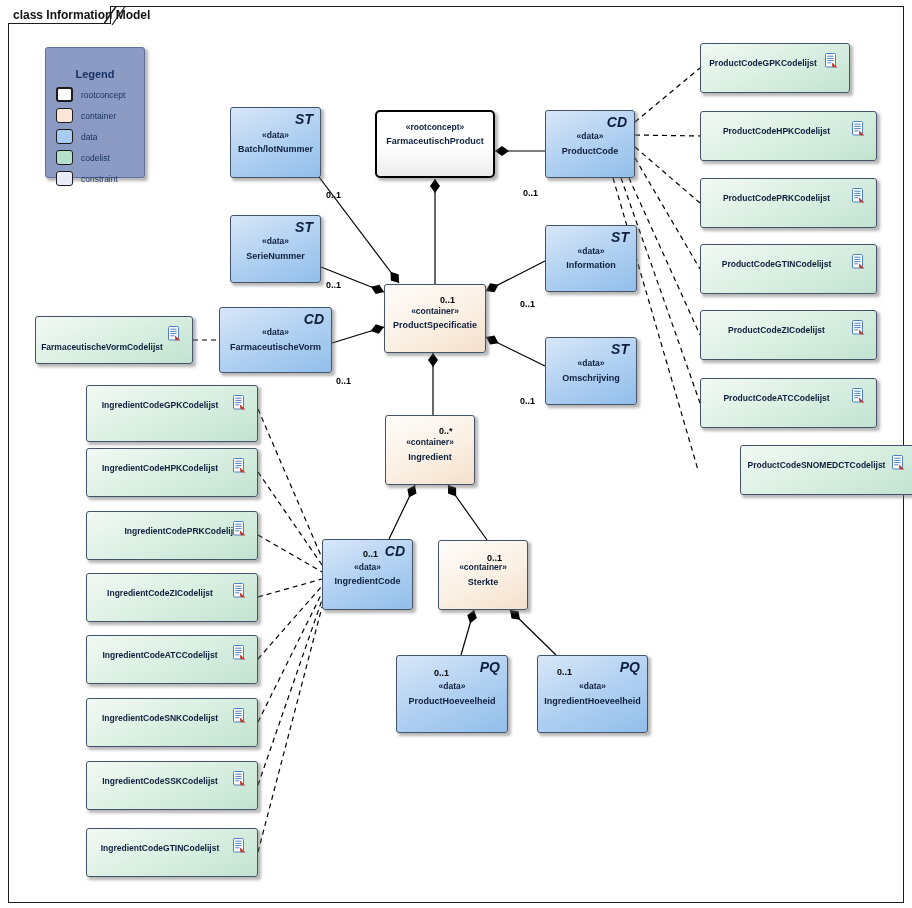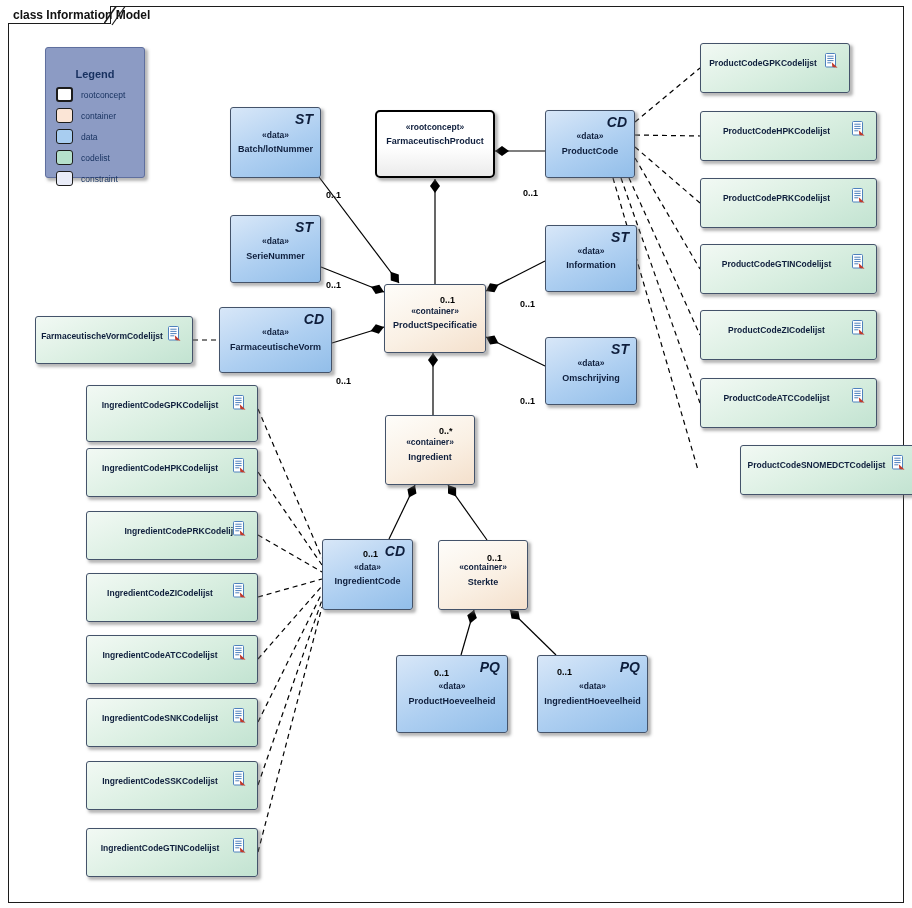--- a/index.html
+++ b/index.html
@@ -177,21 +177,21 @@
     <div class="node data" style="left: 396px; top: 655px; width: 112px; height: 78px;">
       <span class="badge">PQ</span>
       <div class="stereo">«data»</div>
       <div class="name">ProductHoeveelheid</div>
     </div>
     <div class="node data" style="left: 537px; top: 655px; width: 111px; height: 78px;">
       <span class="badge">PQ</span>
       <div class="stereo">«data»</div>
       <div class="name">IngredientHoeveelheid</div>
     </div>
-    <div class="node codelist" style="left: 35px; top: 316px; width: 158px; height: 48px;">
+    <div class="node codelist" style="left: 35px; top: 316px; width: 158px; height: 48px; justify-content: center;">
       <div class="name">FarmaceutischeVormCodelijst</div>
       <svg class="doc-icon" viewBox="0 0 13 15">
         <rect x="0.5" y="0.5" width="10" height="13.5" rx="1" fill="#fff" stroke="#4f81bd"></rect>
         <line x1="2.3" y1="3.2" x2="8.6" y2="3.2" stroke="#4f81bd"></line>
         <line x1="2.3" y1="5.4" x2="8.6" y2="5.4" stroke="#4f81bd"></line>
         <line x1="2.3" y1="7.6" x2="8.6" y2="7.6" stroke="#4f81bd"></line>
         <line x1="2.3" y1="9.8" x2="6.2" y2="9.8" stroke="#4f81bd"></line>
         <polygon points="6.8,9.2 12.6,14.8 7.4,14.0" fill="#c0392b"></polygon>
       </svg>
     </div>

